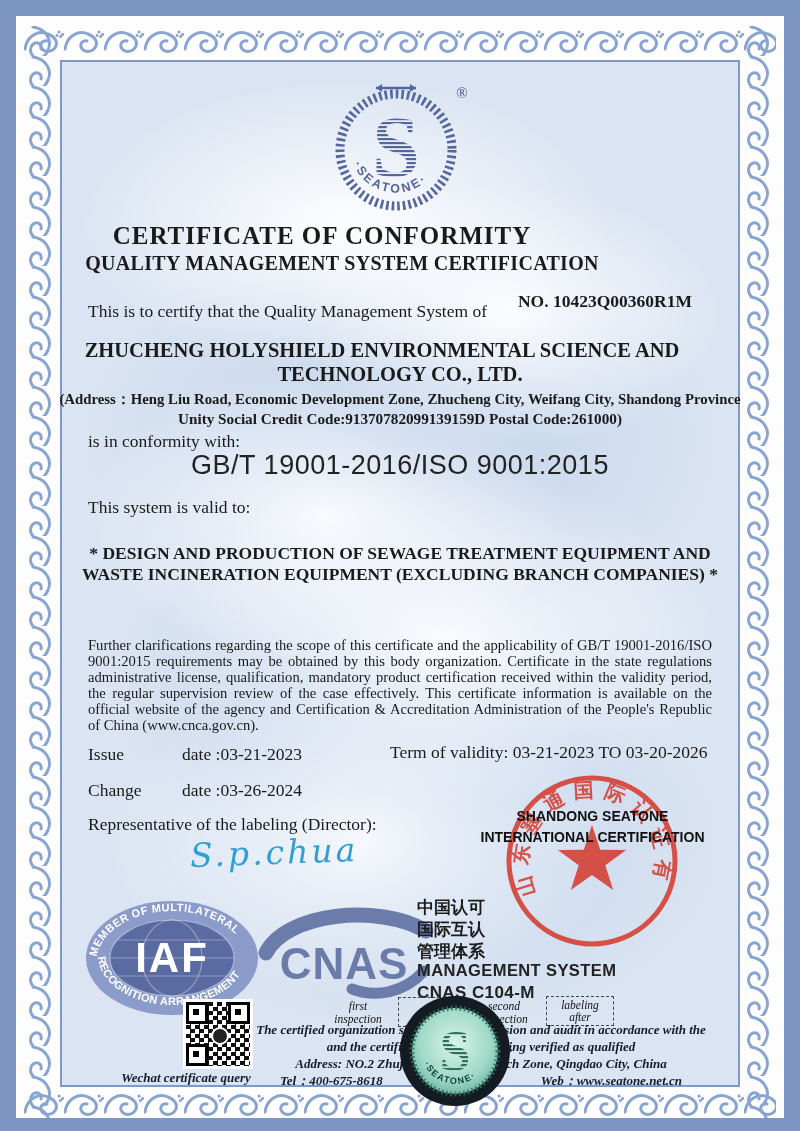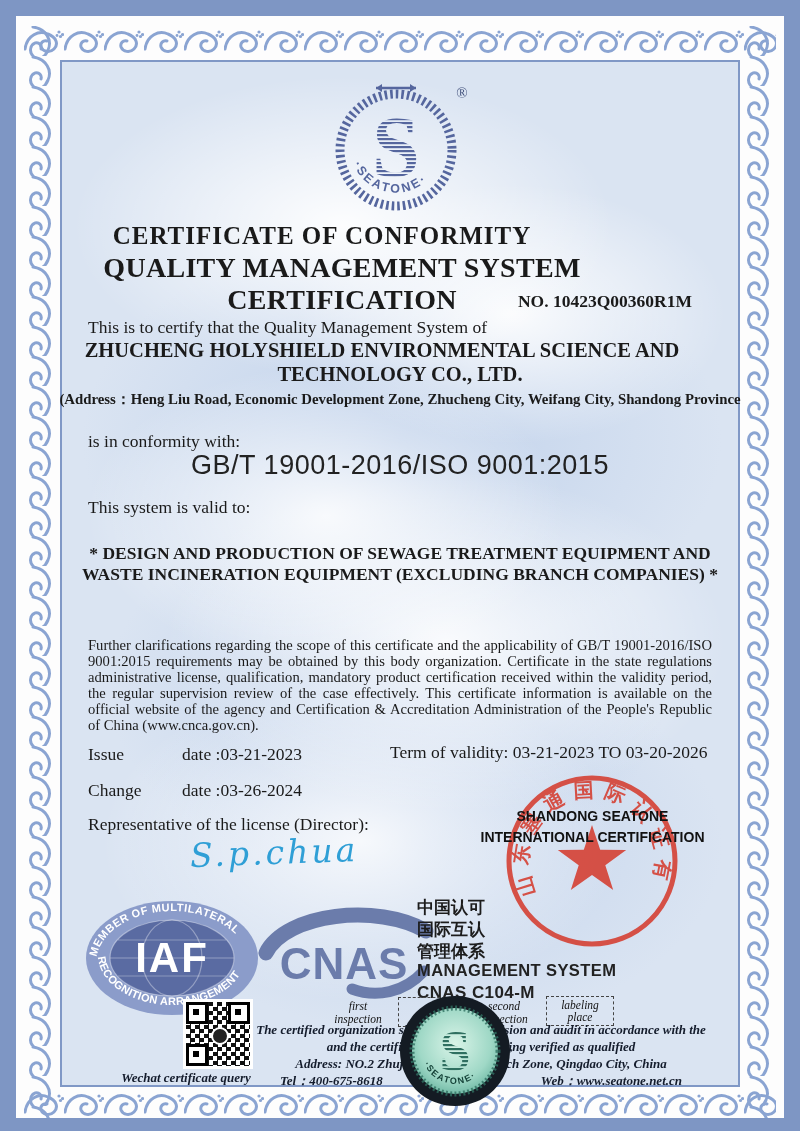--- a/index.html
+++ b/index.html
@@ -32,23 +32,23 @@
     background-repeat:no-repeat;
     background-size:540px 300px,430px 260px,480px 300px,560px 340px,520px 320px,640px 420px,560px 380px,600px 380px;
     background-position:8% 2%,95% 16%,12% 42%,90% 60%,25% 88%,55% 28%,40% 68%,80% 92%;}
   .layer{position:absolute;left:0;top:0;width:800px;height:1131px;}
   .abs{position:absolute;}
   .san{font-family:"Liberation Sans",sans-serif;}
   .b{font-weight:bold;}
   .i{font-style:italic;}
   .ctr{text-align:center;}
   .title1{left:0;top:222px;width:644px;font-size:25px;letter-spacing:1px;}
-  .title2{left:0;top:252px;width:684px;font-size:28px;letter-spacing:.3px;}
+  .title2{left:0;top:252px;width:684px;font-size:20px;letter-spacing:.3px;}
   .certno{right:108px;top:291px;font-size:17.5px;}
-  .certify{left:88px;top:317px;font-size:17.5px;}
+  .certify{left:88px;top:301px;font-size:17.5px;}
   .company1{left:0;top:339px;width:764px;font-size:20.5px;}
   .company2{left:0;top:363px;width:800px;font-size:20.5px;}
   .addr{left:0;top:390px;width:800px;font-size:14.8px;}
   .credit{left:0;top:410px;width:800px;font-size:15.2px;}
   .conf{left:88px;top:431px;font-size:17.5px;}
   .standard{left:0;top:450px;width:800px;font-size:27px;letter-spacing:.5px;color:#222;}
   .validto{left:88px;top:497px;font-size:17.5px;}
   .scope1{left:0;top:543px;width:800px;font-size:17.5px;}
   .scope2{left:0;top:564px;width:800px;font-size:17.5px;}
   .clar{left:88px;top:637px;width:624px;font-size:14.6px;line-height:16px;text-align:justify;}
@@ -148,34 +148,35 @@
     </svg>
 
     <div class="abs ctr b title1">CERTIFICATE OF CONFORMITY</div>
     <div class="abs ctr b title2">QUALITY MANAGEMENT SYSTEM CERTIFICATION</div>
     <div class="abs b certno">NO. 10423Q00360R1M</div>
 
     <div class="abs certify">This is to certify that the Quality Management System of</div>
     <div class="abs ctr b company1">ZHUCHENG HOLYSHIELD ENVIRONMENTAL SCIENCE AND</div>
     <div class="abs ctr b addr">(Address：Heng Liu Road, Economic Development Zone, Zhucheng City, Weifang City, Shandong Province</div>
     <div class="abs ctr b company2">TECHNOLOGY CO., LTD.</div>
+    <div class="abs ctr b credit">Unity Social Credit Code:91370782099139159D    Postal Code:261000)</div>
     <div class="abs conf">is in conformity with:</div>
     <div class="abs ctr san standard">GB/T 19001-2016/ISO 9001:2015</div>
     <div class="abs validto">This system is valid to:</div>
     <div class="abs ctr b scope1">* DESIGN AND PRODUCTION OF SEWAGE TREATMENT EQUIPMENT AND</div>
     <div class="abs ctr b scope2">WASTE INCINERATION EQUIPMENT (EXCLUDING BRANCH COMPANIES) *</div>
     <div class="abs clar">Further clarifications regarding the scope of this certificate and the applicability of GB/T 19001-2016/ISO 9001:2015 requirements may be obtained by this body organization. Certificate in the state regulations administrative license, qualification, mandatory product certification received within the validity period, the regular supervision review of the case effectively. This certificate information is available on the official website of the agency and Certification &amp; Accreditation Administration of the People's Republic of China (www.cnca.gov.cn).</div>
 
     <div class="abs lbl" style="left:88px;top:744px;">Issue</div>
     <div class="abs lbl" style="left:182px;top:744px;">date :03-21-2023</div>
     <div class="abs lbl" style="left:390px;top:742px;">Term of validity: 03-21-2023 TO 03-20-2026</div>
     <div class="abs lbl" style="left:88px;top:780px;">Change</div>
     <div class="abs lbl" style="left:182px;top:780px;">date :03-26-2024</div>
 
-    <div class="abs lbl" style="left:88px;top:814px;">Representative of the license (Director):</div>
+    <div class="abs lbl" style="left:88px;top:814px;">Representative of the labeling (Director):</div>
     <div class="abs sig">S.p.chua</div>
 
     <svg class="abs stampwrap" width="200" height="190" viewBox="0 0 200 190">
       <circle cx="100" cy="95" r="83" fill="none" stroke="#d54438" stroke-width="5"></circle>
       <polygon points="100,59 108.2,83.7 134.2,83.9 113.3,99.3 121.2,124.1 100,109 78.8,124.1 86.7,99.3 65.8,83.9 91.8,83.7" fill="#d54438"></polygon>
       <path id="ringp" d="M44.6,127 A64,64 0 1 1 155.4,127" fill="none"></path>
       <text font-size="20" fill="#d54438" letter-spacing="9" font-weight="bold">
         <textPath href="#ringp" startOffset="0">山东塞通国际认证有限公司</textPath>
       </text>
     </svg>
@@ -214,21 +215,21 @@
       <div>国际互认</div>
       <div>管理体系</div>
     </div>
     <div class="abs san b en1">MANAGEMENT SYSTEM</div>
     <div class="abs san b en2">CNAS C104-M</div>
 
     <div class="abs i insp" style="left:325px;top:1000px;width:66px;">first inspection</div>
     <div class="abs dashbox" style="left:398px;top:997px;width:62px;height:30px;"></div>
     <div class="abs i insp" style="left:468px;top:1000px;width:72px;">second inspection</div>
     <div class="abs dashbox i insp" style="left:546px;top:996px;width:68px;height:30px;">
-        <span style="width:50px;">labeling place</span>
+        <span style="width:50px;">labeling after</span>
       </div>
 
     <div class="abs i b foot" style="left:250px;top:1022px;width:462px;">The certified organization shall accept supervision and audit in accordance with the regulations,</div>
     <div class="abs i b foot" style="left:250px;top:1039px;width:462px;">and the certificate is valid after being verified as qualified</div>
     <div class="abs i b foot" style="left:250px;top:1056px;width:462px;">Address: NO.2 Zhujiang Road, High-tech Zone, Qingdao City, China</div>
     <div class="abs i b foot" style="left:250px;top:1073px;width:462px;display:flex;justify-content:space-between;padding:0 30px;box-sizing:border-box;">
       <span>Tel：400-675-8618</span>
       <span>Web：www.seatone.net.cn</span>
     </div>
 

